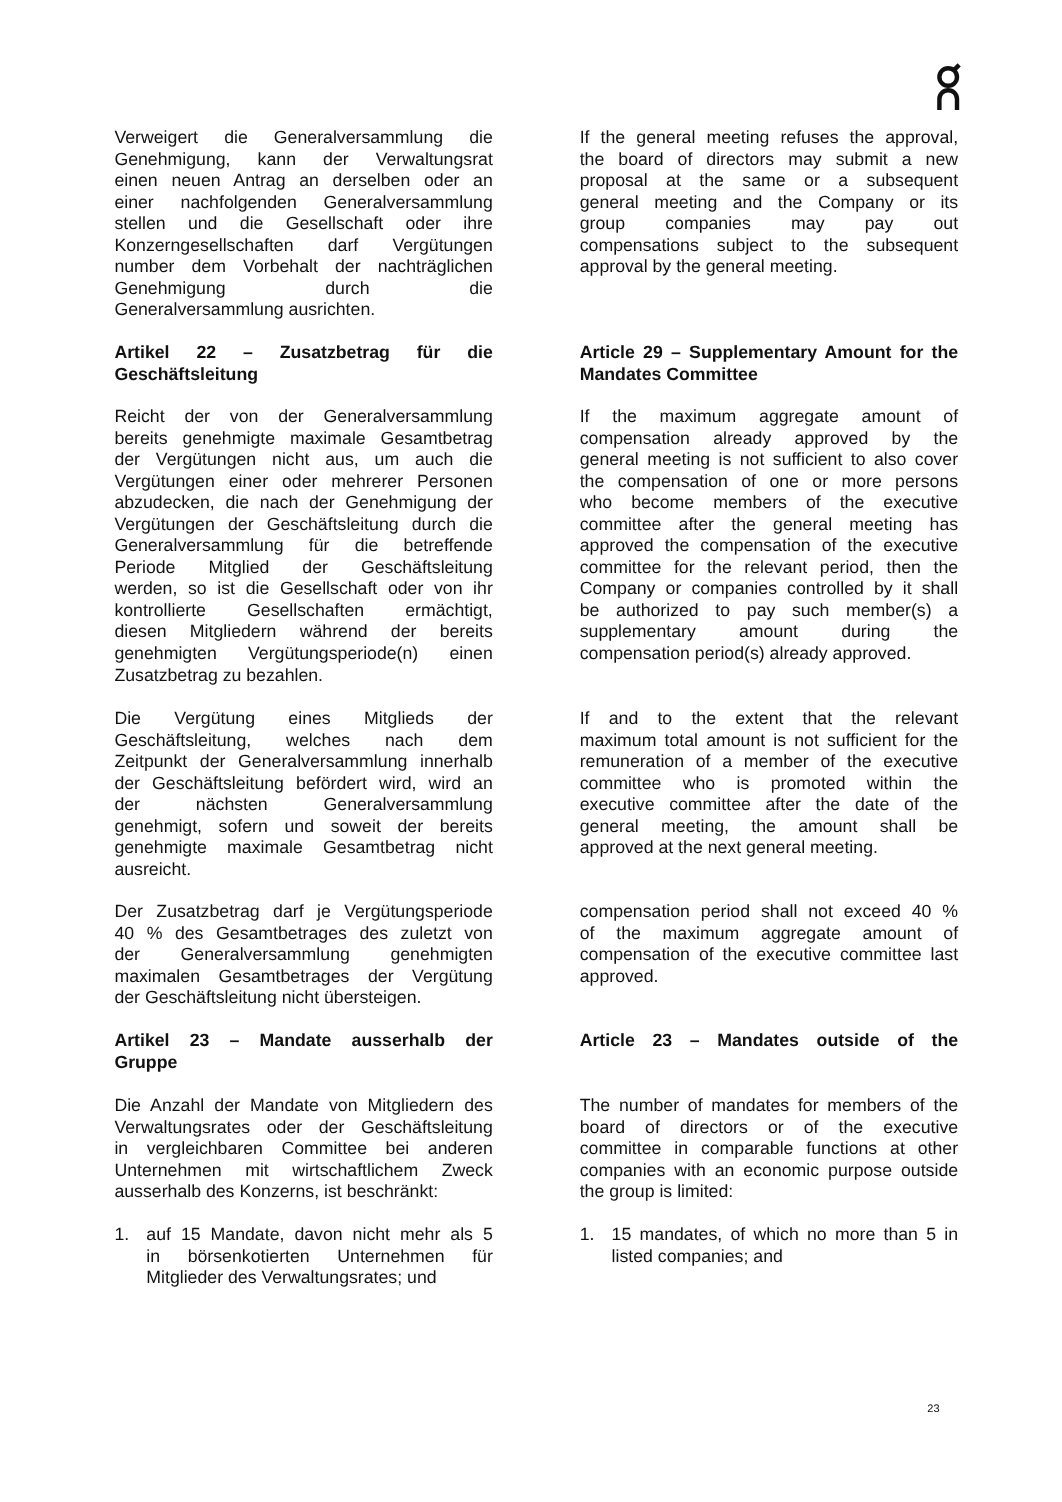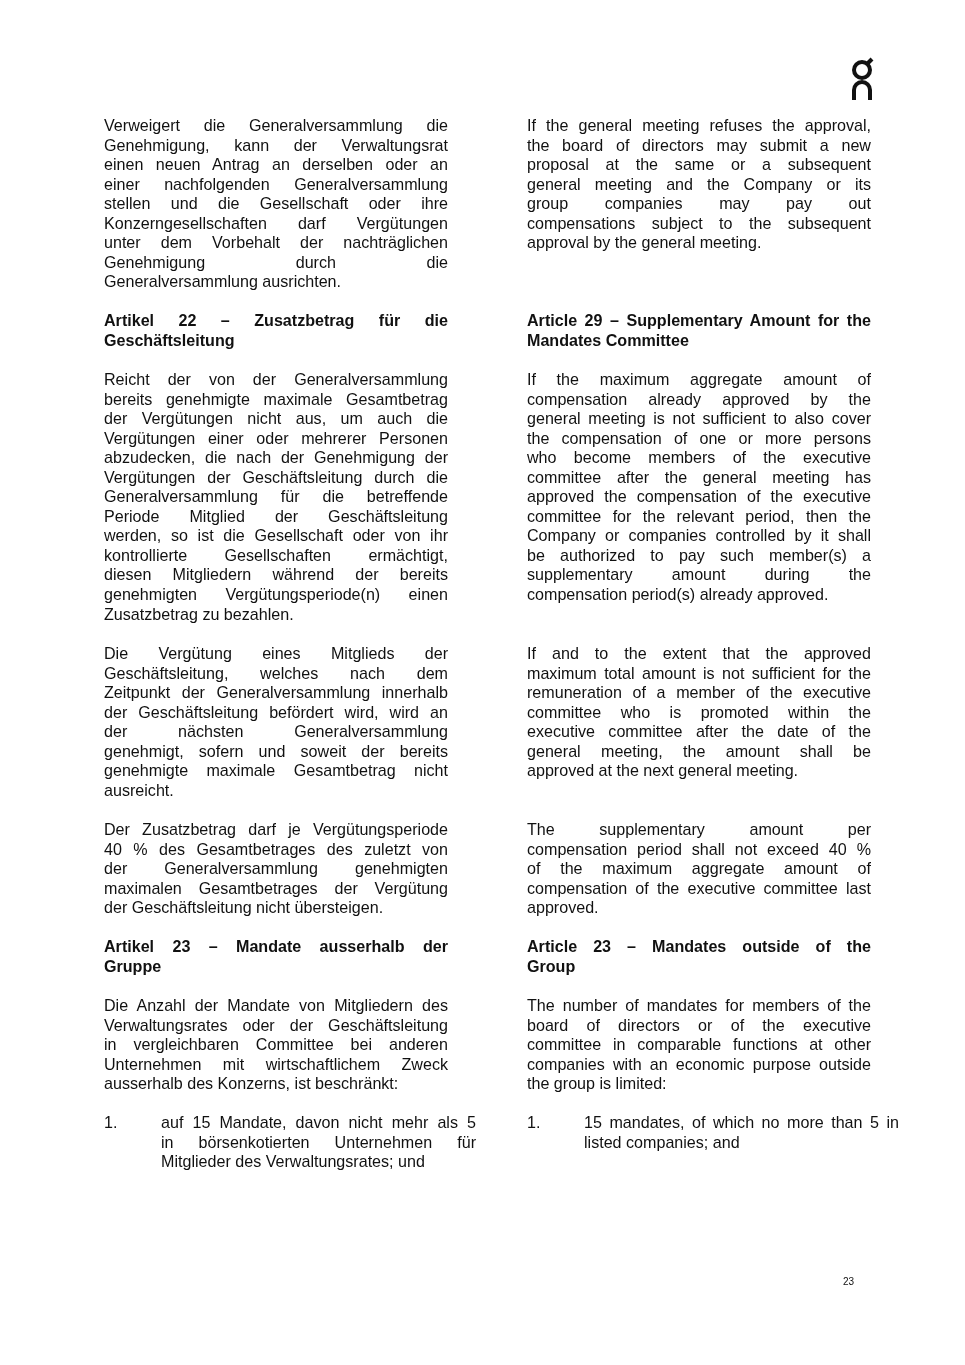--- a/index.html
+++ b/index.html
@@ -9,41 +9,41 @@
   .col { position: absolute; width: 344px; }
   .col.left { left: 104px; }
   .col.right { left: 527px; }
   .block { position: absolute; left: 0; width: 344px; }
   .ln { display: block; font-size: 16.1px; line-height: 19.55px; height: 19.55px;
         white-space: nowrap; text-align: justify; text-align-last: justify; }
   .ln.last { text-align: center; text-align-last: left; }
   .heading .ln { font-weight: bold; }
   .list-item { position: absolute; left: 0; width: 344px; }
   .list-num { position: absolute; left: 0; top: 0; font-size: 16.1px; line-height: 19.55px; }
-  .list-body { position: absolute; left: 29px; width: 315px; margin-left: 28px; }
+  .list-body { position: absolute; left: 29px; width: 315px; }
   .page-number { position: absolute; left: 843px; top: 1274px; font-size: 10px; line-height: 16px; }
 </style>
 </head>
 <body>
 
 <svg class="logo" viewBox="0 0 30 46">
   <circle cx="14" cy="14" r="8" fill="none" stroke="#111" stroke-width="4"></circle>
   <line x1="19" y1="8" x2="24" y2="3" stroke="#111" stroke-width="4"></line>
   <path d="M6 44 V34 A8 8 0 0 1 22 34 V44" fill="none" stroke="#111" stroke-width="4"></path>
 </svg>
 
 <div class="col left">
   <div class="block" style="top:116px">
       <span class="ln">Verweigert die Generalversammlung die</span>
       <span class="ln">Genehmigung, kann der Verwaltungsrat</span>
       <span class="ln">einen neuen Antrag an derselben oder an</span>
       <span class="ln">einer nachfolgenden Generalversammlung</span>
       <span class="ln">stellen und die Gesellschaft oder ihre</span>
       <span class="ln">Konzerngesellschaften darf Vergütungen</span>
-      <span class="ln">unter dem Vorbehalt der nachträglichen</span>
+      <span class="ln">number dem Vorbehalt der nachträglichen</span>
       <span class="ln">Genehmigung durch die</span>
       <span class="ln last">Generalversammlung ausrichten.</span>
     </div>
   <div class="block heading" style="top:311px">
       <span class="ln">Artikel 22 – Zusatzbetrag für die</span>
       <span class="ln last">Geschäftsleitung</span>
     </div>
   <div class="block" style="top:370px">
       <span class="ln">Reicht der von der Generalversammlung</span>
       <span class="ln">bereits genehmigte maximale Gesamtbetrag</span>
@@ -119,38 +119,36 @@
       <span class="ln">who become members of the executive</span>
       <span class="ln">committee after the general meeting has</span>
       <span class="ln">approved the compensation of the executive</span>
       <span class="ln">committee for the relevant period, then the</span>
       <span class="ln">Company or companies controlled by it shall</span>
       <span class="ln">be authorized to pay such member(s) a</span>
       <span class="ln">supplementary amount during the</span>
       <span class="ln last">compensation period(s) already approved.</span>
     </div>
   <div class="block" style="top:644px">
-      <span class="ln">If and to the extent that the approved</span>
+      <span class="ln">If and to the extent that the relevant</span>
       <span class="ln">maximum total amount is not sufficient for the</span>
       <span class="ln">remuneration of a member of the executive</span>
       <span class="ln">committee who is promoted within the</span>
       <span class="ln">executive committee after the date of the</span>
       <span class="ln">general meeting, the amount shall be</span>
       <span class="ln last">approved at the next general meeting.</span>
     </div>
   <div class="block" style="top:820px">
-      <span class="ln">The supplementary amount per</span>
       <span class="ln">compensation period shall not exceed 40 %</span>
       <span class="ln">of the maximum aggregate amount of</span>
       <span class="ln">compensation of the executive committee last</span>
       <span class="ln last">approved.</span>
     </div>
   <div class="block heading" style="top:937px">
       <span class="ln">Article 23 – Mandates outside of the</span>
-      <span class="ln last">Group</span>
     </div>
   <div class="block" style="top:996px">
       <span class="ln">The number of mandates for members of the</span>
       <span class="ln">board of directors or of the executive</span>
       <span class="ln">committee in comparable functions at other</span>
       <span class="ln">companies with an economic purpose outside</span>
       <span class="ln last">the group is limited:</span>
     </div>
   <div class="list-item" style="top:1113px">
     <span class="list-num">1.</span>

